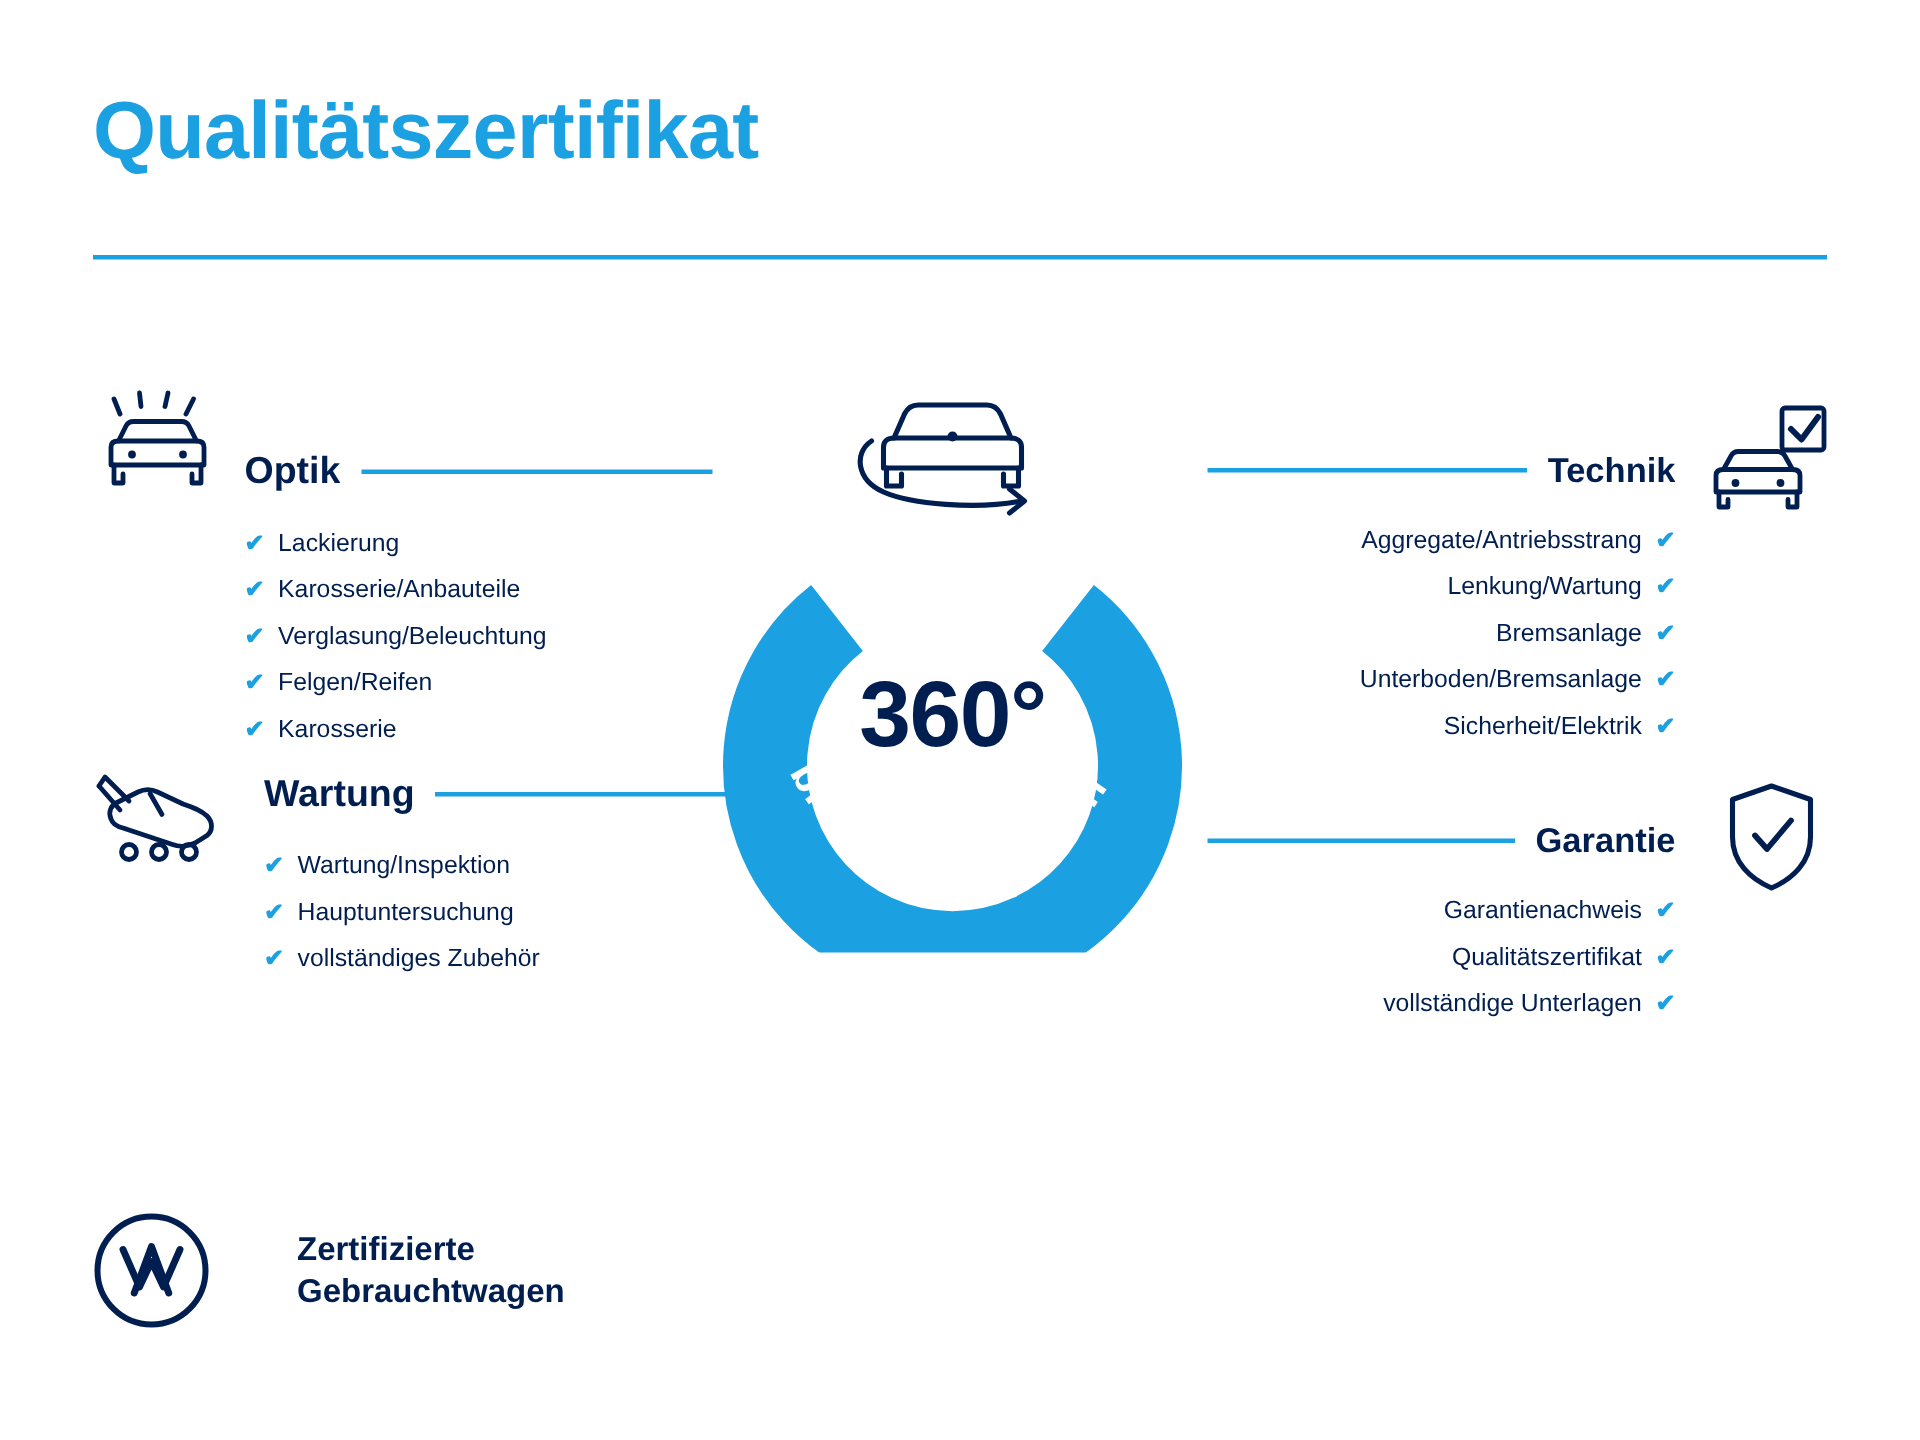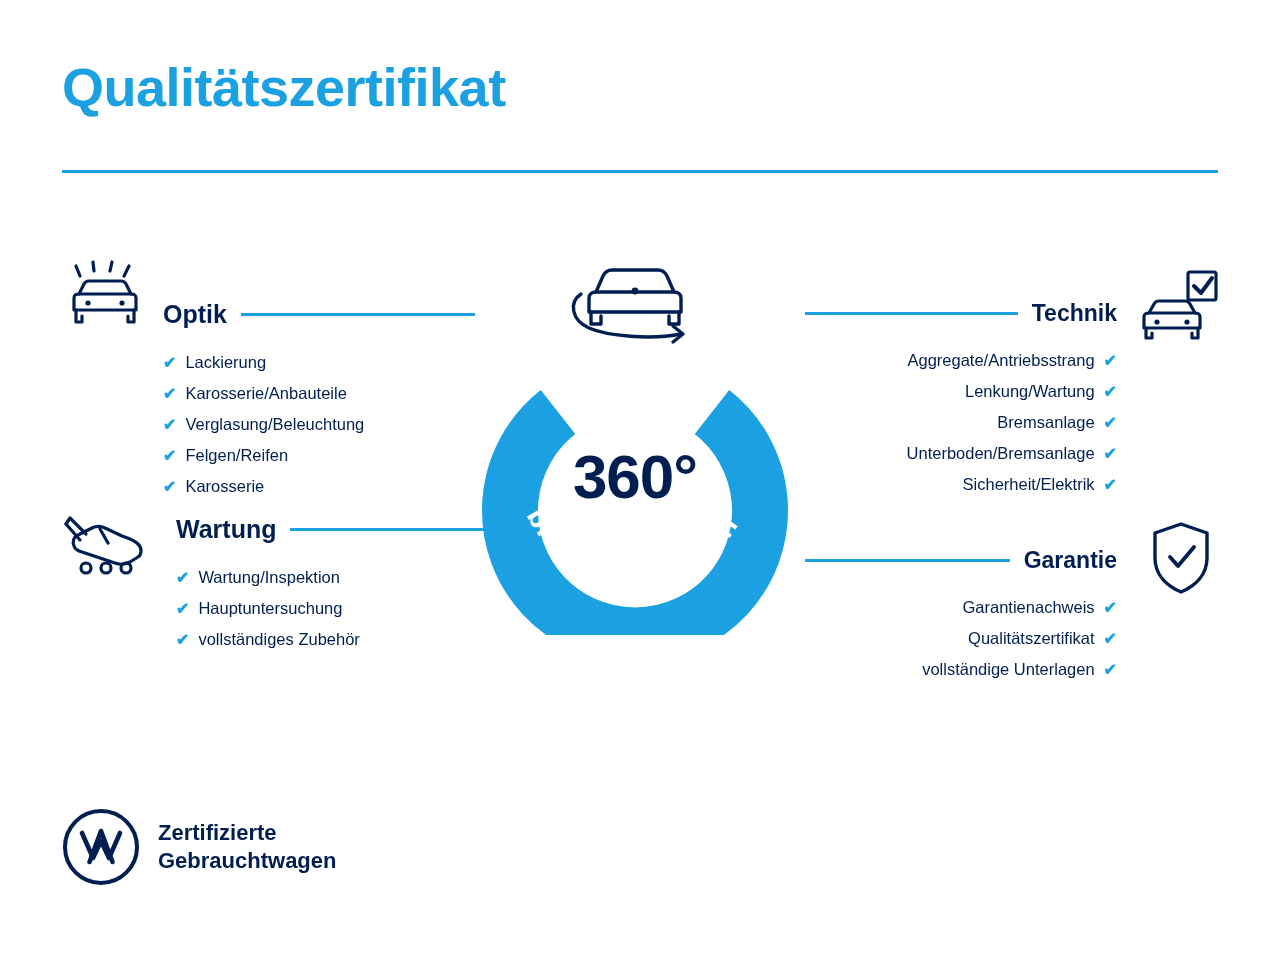--- a/index.html
+++ b/index.html
@@ -132,20 +132,21 @@
     letter-spacing: -1px;
   }
 
   
   #footer-logo {
     position: absolute;
     left: 62px;
     top: 808px;
     display: flex;
     align-items: center;
+    gap: 40px;
   }
   #footer-logo .vw-mark { flex: 0 0 auto; }
   #footer-logo .vw-text {
     margin-left: 18px;
     font-size: 22px;
     font-weight: bold;
     line-height: 1.28;
     color: #001e50;
   }
 </style>

